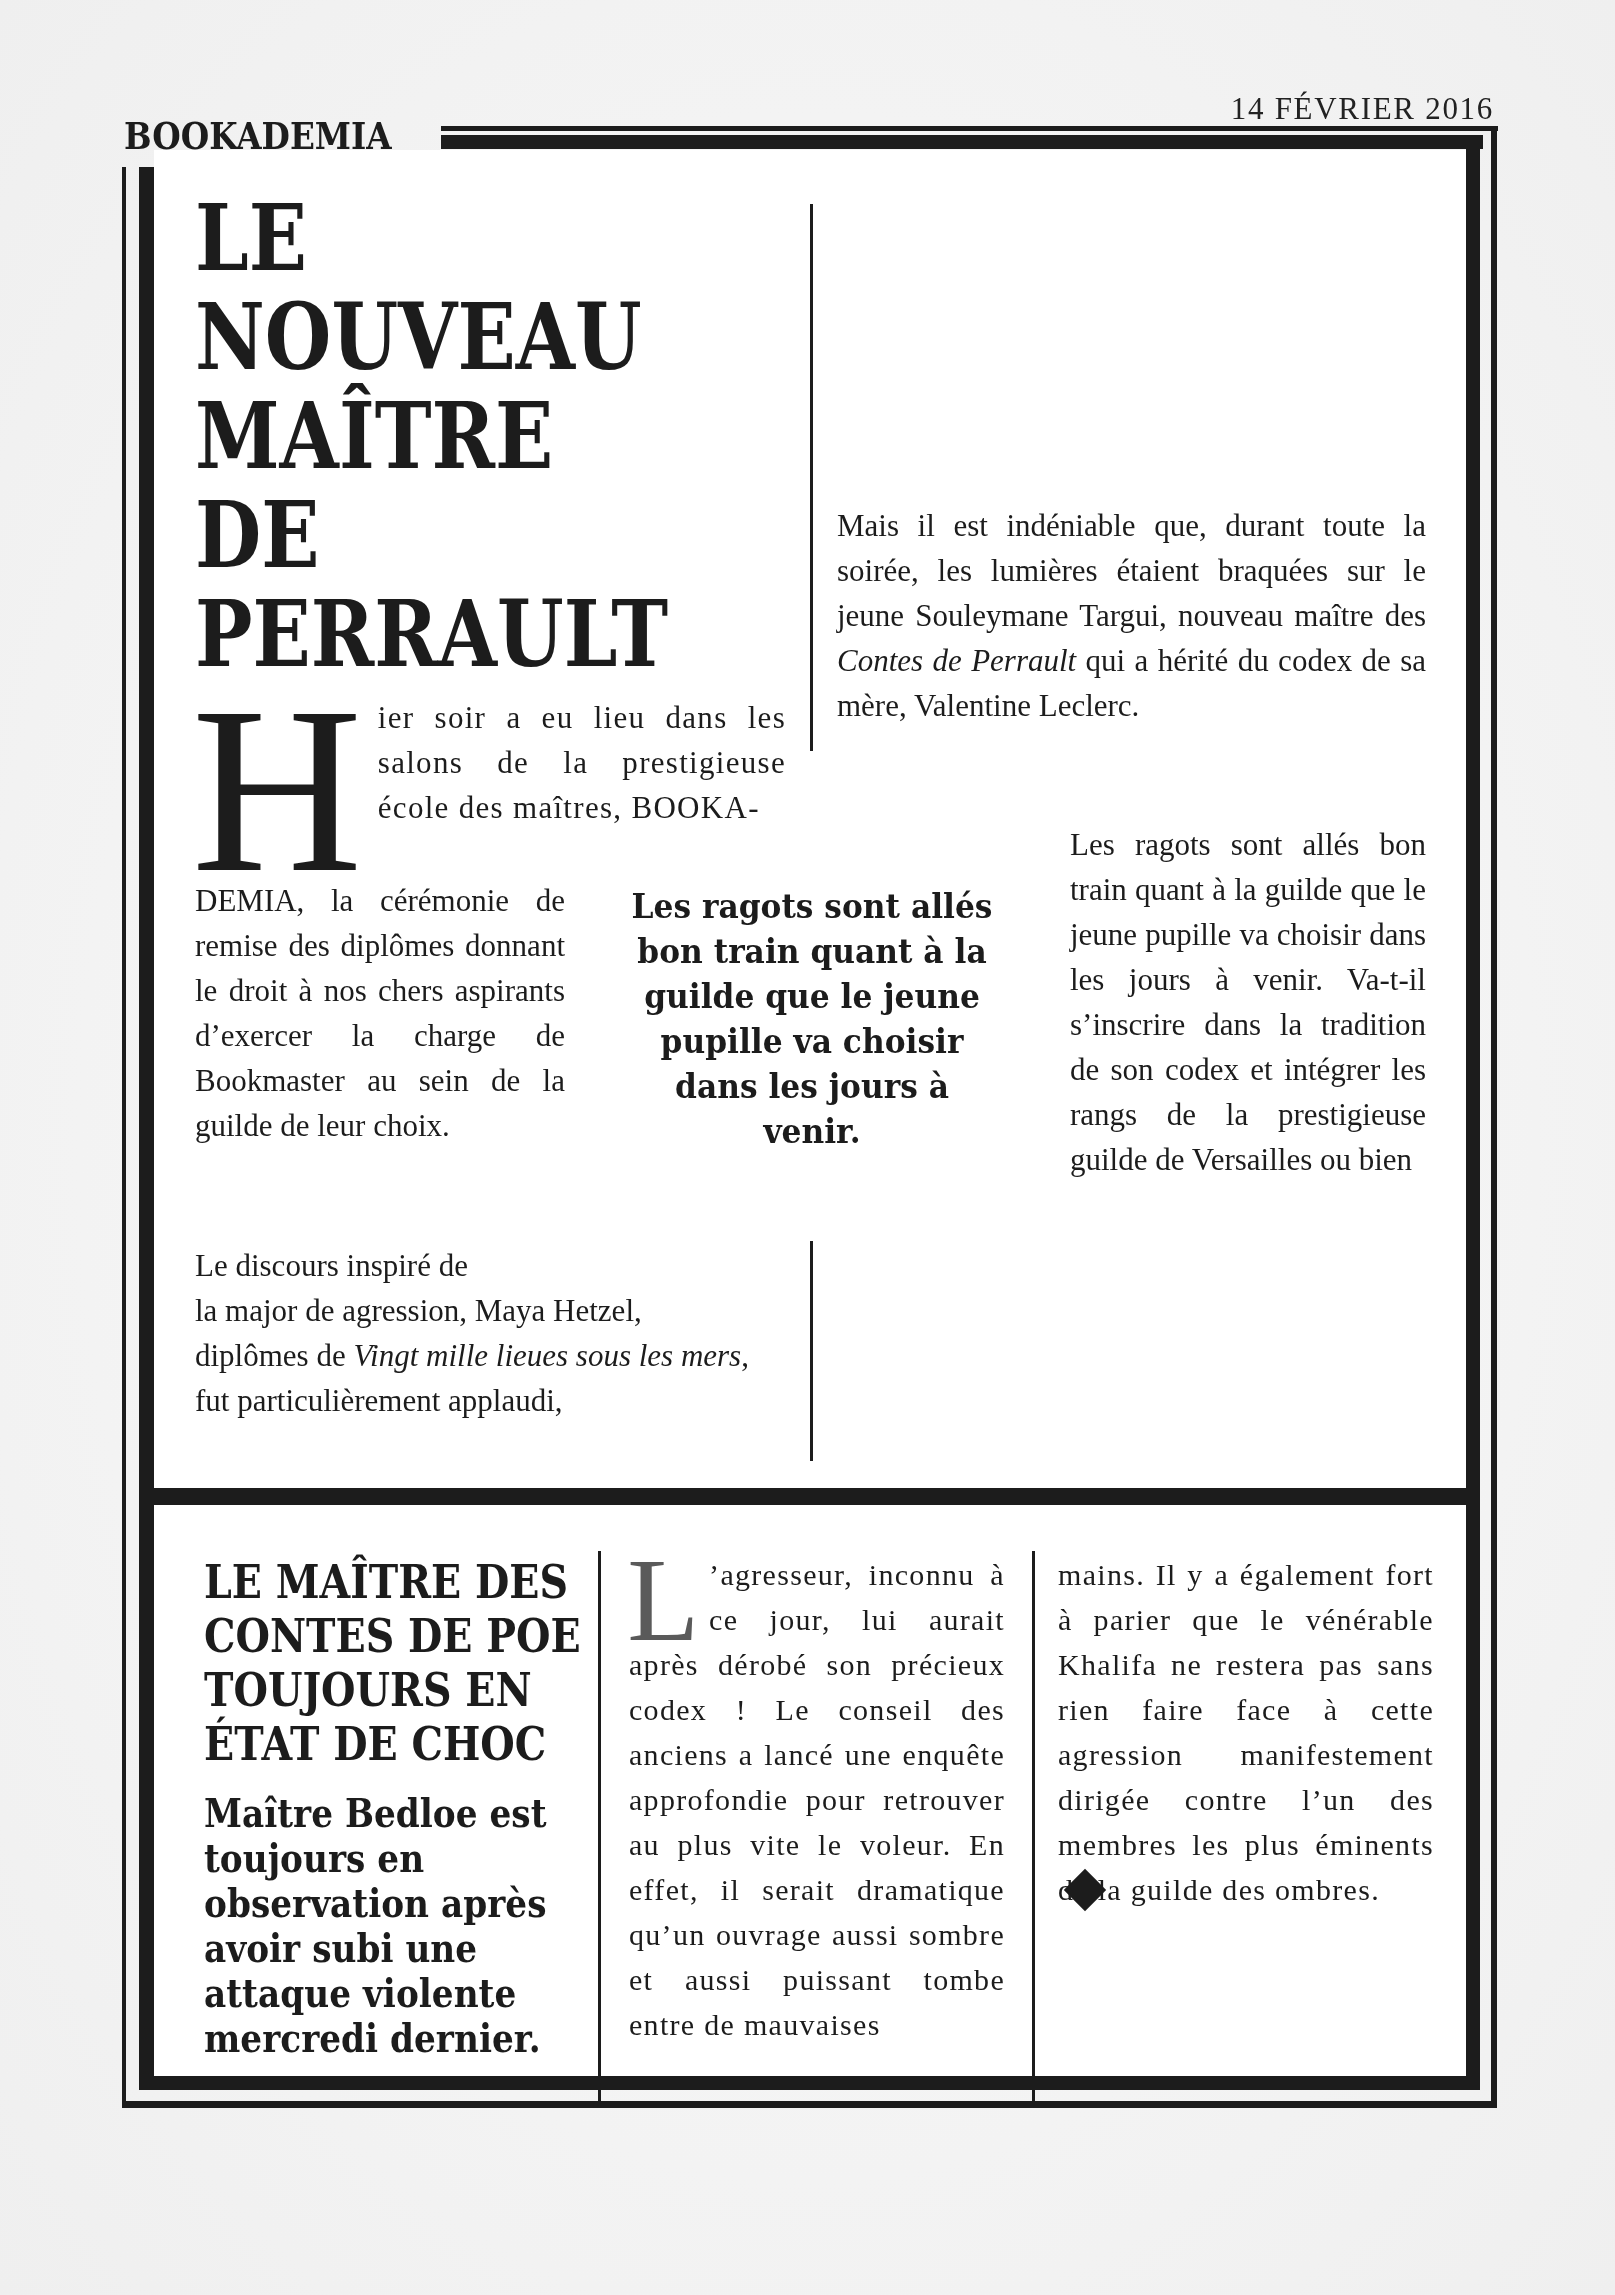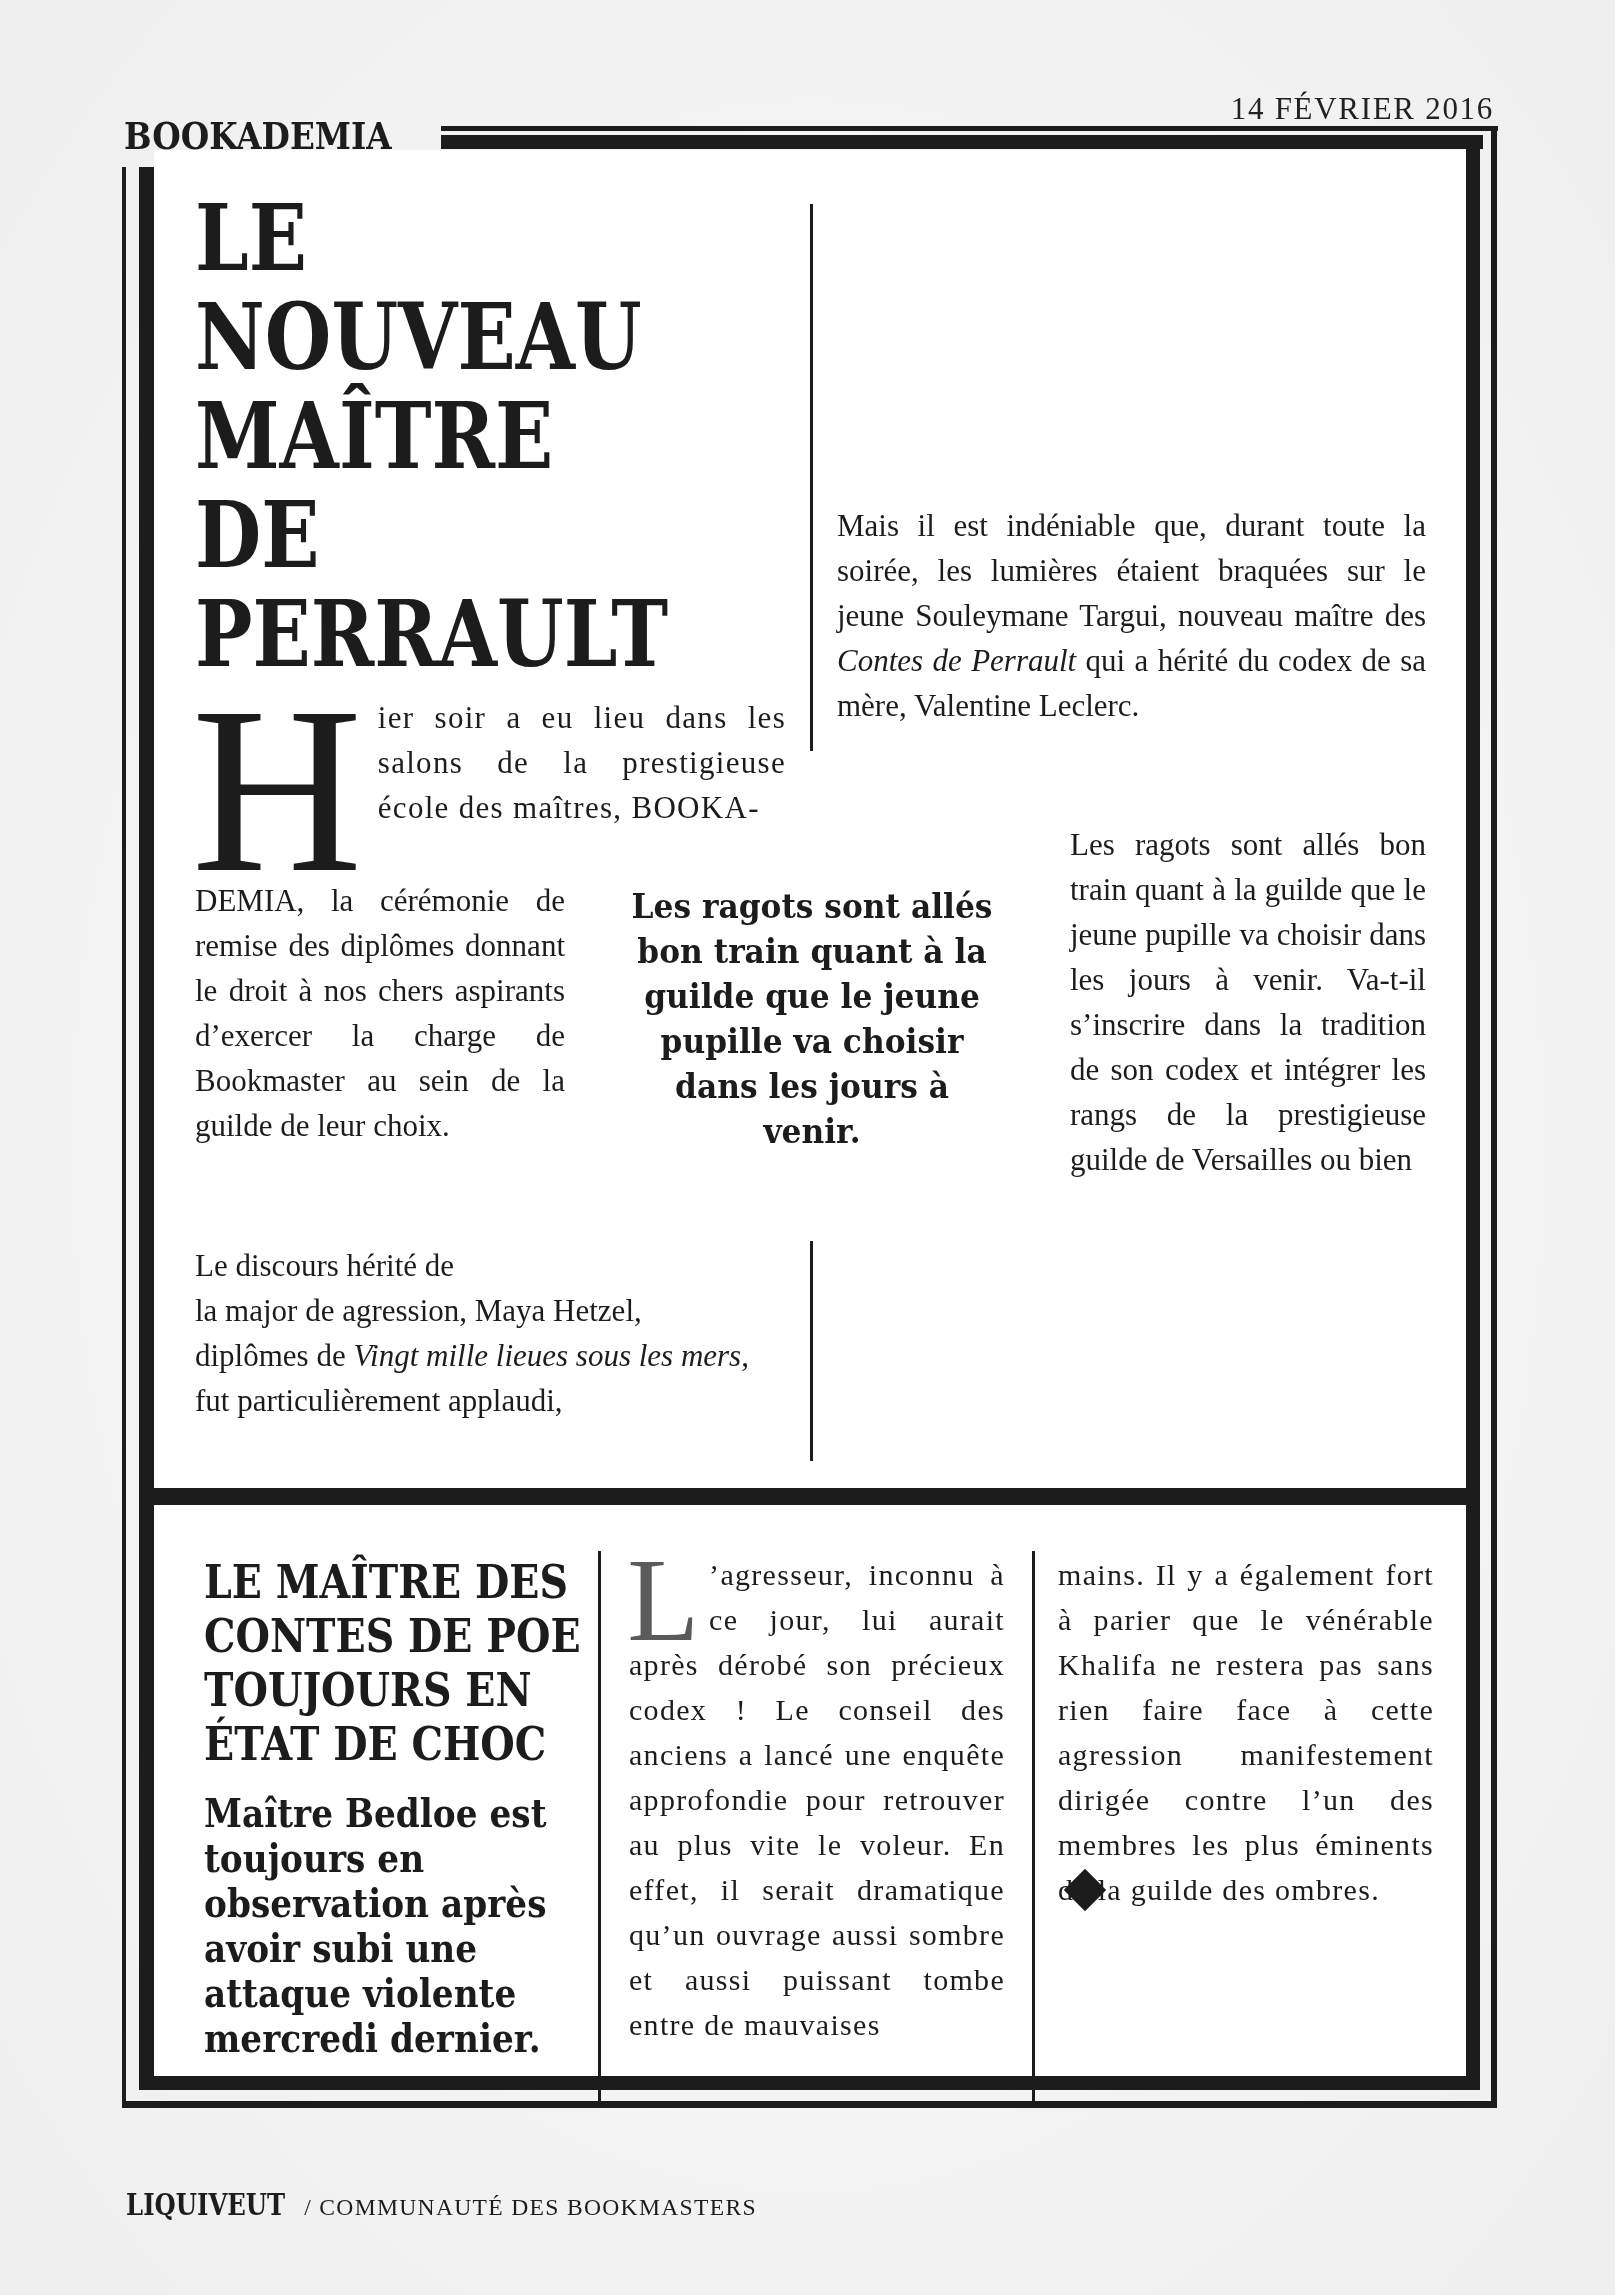--- a/index.html
+++ b/index.html
@@ -144,21 +144,21 @@
     <span class="dropcap">H</span>
     <span style="letter-spacing:1.3px;">ier soir a eu lieu dans les salons de la prestigieuse école des maîtres, BOOKA-</span>
   </div>
   <p class="col-left-c body-text" style="top:878px;">
     <span>DEMIA, la cérémonie de remise des diplômes donnant le droit à nos chers aspirants d’exercer la charge de Bookmaster au sein de la guilde de leur choix.</span>
   </p>
 
   <div class="pullquote">Les ragots sont allés bon train quant à la guilde que le jeune pupille va choisir dans les jours à venir.</div>
 
   <p class="col-left-b body-text" style="text-align:left;">
-    <span>Le discours hérité de</span><br>
+    <span>Le discours inspiré de</span><br>
     <span>la major de agression, Maya Hetzel,</span><br>
     <span>diplômes de </span><em>Vingt mille lieues sous les mers</em><span>, fut particulièrement applaudi,</span>
   </p>
 
   <div class="vrule" style="left:810px; top:204px; height:547px;"></div>
   <div class="vrule" style="left:810px; top:1241px; height:220px;"></div>
 
   <p class="col-right-b body-text">
     <span>Mais il est indéniable que, durant toute la soirée, les lumières étaient braquées sur le jeune Souleymane Targui, nouveau maître des </span><em>Contes de Perrault</em><span> qui a hérité du codex de sa mère, Valentine Leclerc.</span>
   </p>
@@ -170,17 +170,14 @@
   <div class="vrule" style="left:598px; top:1551px; height:551px; width:2.5px;"></div>
   <div class="vrule" style="left:1032px; top:1551px; height:551px; width:2.5px;"></div>
 
   <p class="bcol body-text bcol-1">
     <span class="dropcap-l">L</span>
     <span>’agresseur, inconnu à ce jour, lui aurait après dérobé son précieux codex ! Le conseil des anciens a lancé une enquête approfondie pour retrouver au plus vite le voleur. En effet, il serait dramatique qu’un ouvrage aussi sombre et aussi puissant tombe entre de mauvaises</span>
   </p>
   <p class="bcol body-text bcol-2">mains. Il y a également fort à parier que le vénérable Khalifa ne restera pas sans rien faire face à cette agression manifestement dirigée contre l’un des membres les plus éminents de la guilde des ombres.</p>
   <div class="diamond-b"></div>
 
-  <div class="footer">
-    <span class="footer-brand">LIQUIVEUT</span><span class="footer-sub"> / </span><span class="footer-sub">COMMUNAUTÉ DES BOOKMASTERS</span>
-  </div>
 </div>
 
 
 </body></html>

